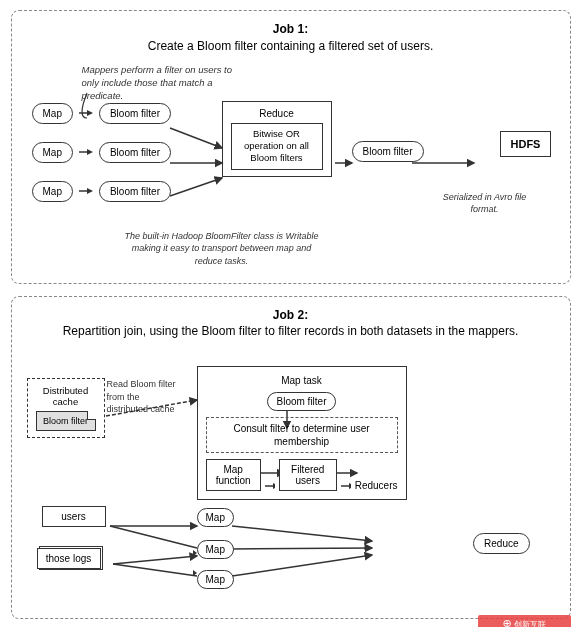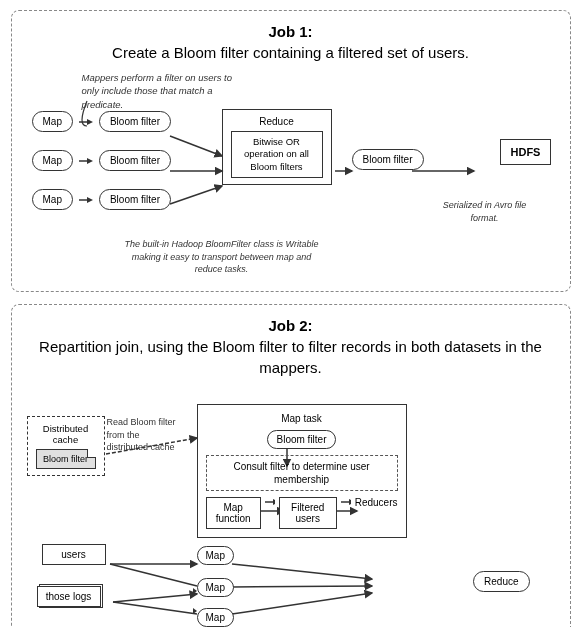--- a/index.html
+++ b/index.html
@@ -21,21 +21,21 @@
     .job-box {
       border: 1.5px dashed #888;
       border-radius: 8px;
       padding: 10px;
       margin-bottom: 12px;
       position: relative;
     }
 
     .job-title {
       text-align: center;
-      font-size: 15px;
+      font-size: 12px;
       line-height: 1.4;
       margin-bottom: 8px;
     }
 
     .job-title strong {
       display: block;
     }
 
     
     .pill {
@@ -252,21 +252,21 @@
     .consult-box {
       border: 1.5px dashed #555;
       font-size: 10px;
       padding: 4px 6px;
       text-align: center;
       line-height: 1.3;
     }
 
     .map-function-row {
       display: flex;
-      align-items: flex-start;
+      align-items: flex-end;
       gap: 4px;
       font-size: 9.5px;
     }
   </style>
 </head>
 <body>
 
 <div class="diagram-container">
 
   <div class="job-box">

